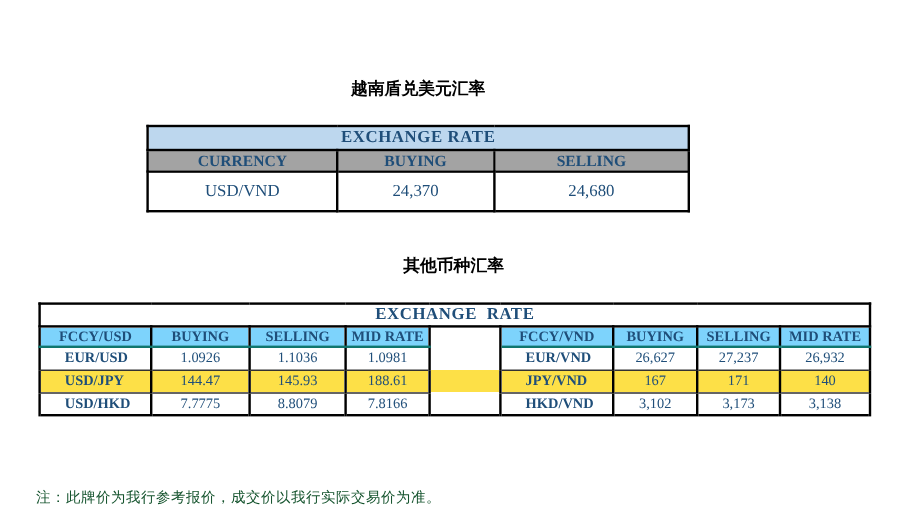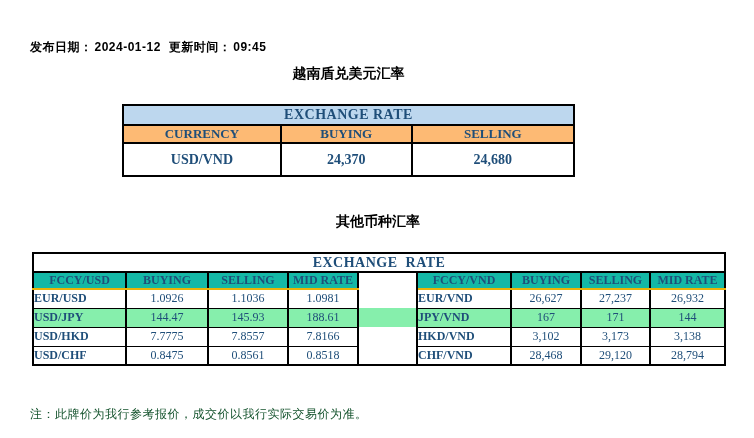--- a/index.html
+++ b/index.html
@@ -37,33 +37,33 @@
   td, th { overflow: hidden; }
 
   
   .t1 {
     position: absolute;
     left: 122px; top: 104px;
     width: 453px;
     font-family: "Liberation Serif", "DejaVu Serif", serif;
     color: #1F4E79;
   }
-  .t1 td { border: 2px solid #000; text-align: center; vertical-align: middle; font-weight: bold; }
+  .t1 td { border: 2px solid #000; text-align: center; vertical-align: middle; }
   .t1 .t-banner {
     background: #BDD7EE;
     font-weight: bold;
     font-size: 14px;
     height: 20px;
     letter-spacing: 0.5px;
   }
   .t1 .t-colhead td {
     font-weight: bold;
     font-size: 13px;
     height: 17px;
-    background: #fdba74;
+    background: #a3a3a3;
   }
   .t1 .t-data td {
     font-size: 14px;
     height: 33px;
     background: #fff;
   }
 
   
   .t2 {
     position: absolute;
@@ -87,51 +87,50 @@
     background: #BDD7EE;
     font-weight: bold;
     font-size: 14px;
     height: 19px;
     border: 2px solid #000;
     white-space: pre;
     letter-spacing: 0.5px;
   }
   .t2 .t-colhead td {
     font-weight: bold;
-    background: #14b8a6;
+    background: #7dd3fc;
     height: 16px;
-    border-bottom: 2px solid #eab308;
+    border-bottom: 2px solid #0f766e;
   }
   .t2 td.pair {
     text-align: left;
     font-weight: bold;
-    padding-left: 0;
-  }
-  .t2 tr.stripe td { background: #86efac; }
+    padding-left: 20px;
+  }
+  .t2 tr.stripe td { background: #fde047; }
   .t2 tr:not(.stripe):not(.t-colhead) td { background: #fff; }
   .t2 td.gapcell {
     border-top: none;
     border-bottom: none;
   }
   .t2 .t-colhead td.gapcell { border-bottom: none; background: #fff; }
 
   .footnote {
     position: absolute;
     left: 30px; top: 406px;
     font-size: 12px;
     color: #14532d;
     letter-spacing: 0.5px;
   }
 </style>
 </head>
 <body>
 
 <div class="page">
 
-  <div class="date-line cn"><span>发布日期：</span><span>2024-01-12</span><span> </span><span>更新时间：</span><span>09:45</span></div>
 
   <div class="section-title title-usd cn">越南盾兑美元汇率</div>
 
   <table class="t1">
     <colgroup>
       <col style="width:35%">
         <col style="width:29%">
         <col style="width:36%">
     </colgroup>
     <tbody>
@@ -195,45 +194,34 @@
 
     <tr class="stripe">
       <td class="pair">USD/JPY</td>
       <td>144.47</td>
       <td>145.93</td>
       <td>188.61</td>
       <td class="gapcell"></td>
       <td class="pair">JPY/VND</td>
       <td>167</td>
       <td>171</td>
-      <td>144</td>
+      <td>140</td>
     </tr>
 
     <tr>
       <td class="pair">USD/HKD</td>
       <td>7.7775</td>
-      <td>7.8557</td>
+      <td>8.8079</td>
       <td>7.8166</td>
       <td class="gapcell"></td>
       <td class="pair">HKD/VND</td>
       <td>3,102</td>
       <td>3,173</td>
       <td>3,138</td>
     </tr>
 
 
-    <tr>
-      <td class="pair">USD/CHF</td>
-      <td>0.8475</td>
-      <td>0.8561</td>
-      <td>0.8518</td>
-      <td class="gapcell"></td>
-      <td class="pair">CHF/VND</td>
-      <td>28,468</td>
-      <td>29,120</td>
-      <td>28,794</td>
-    </tr>
   </tbody>
     </table>
 
   <div class="footnote cn">注：此牌价为我行参考报价，成交价以我行实际交易价为准。</div>
 
 </div>
 
 </body></html>

